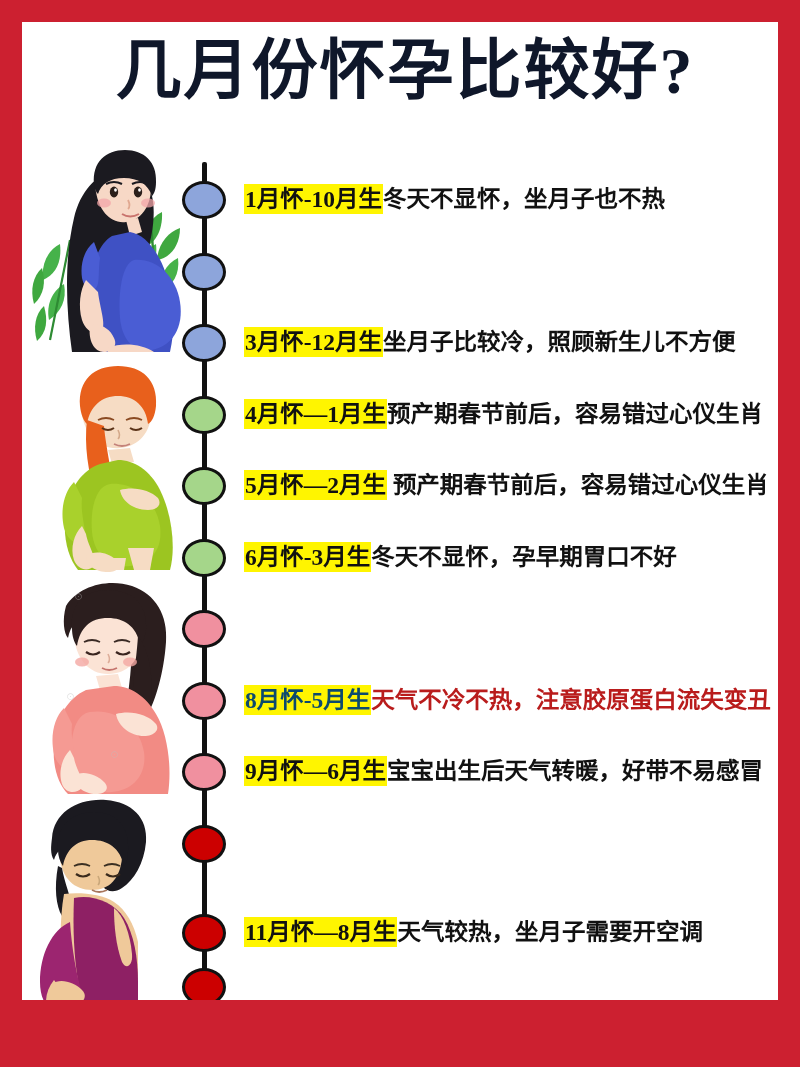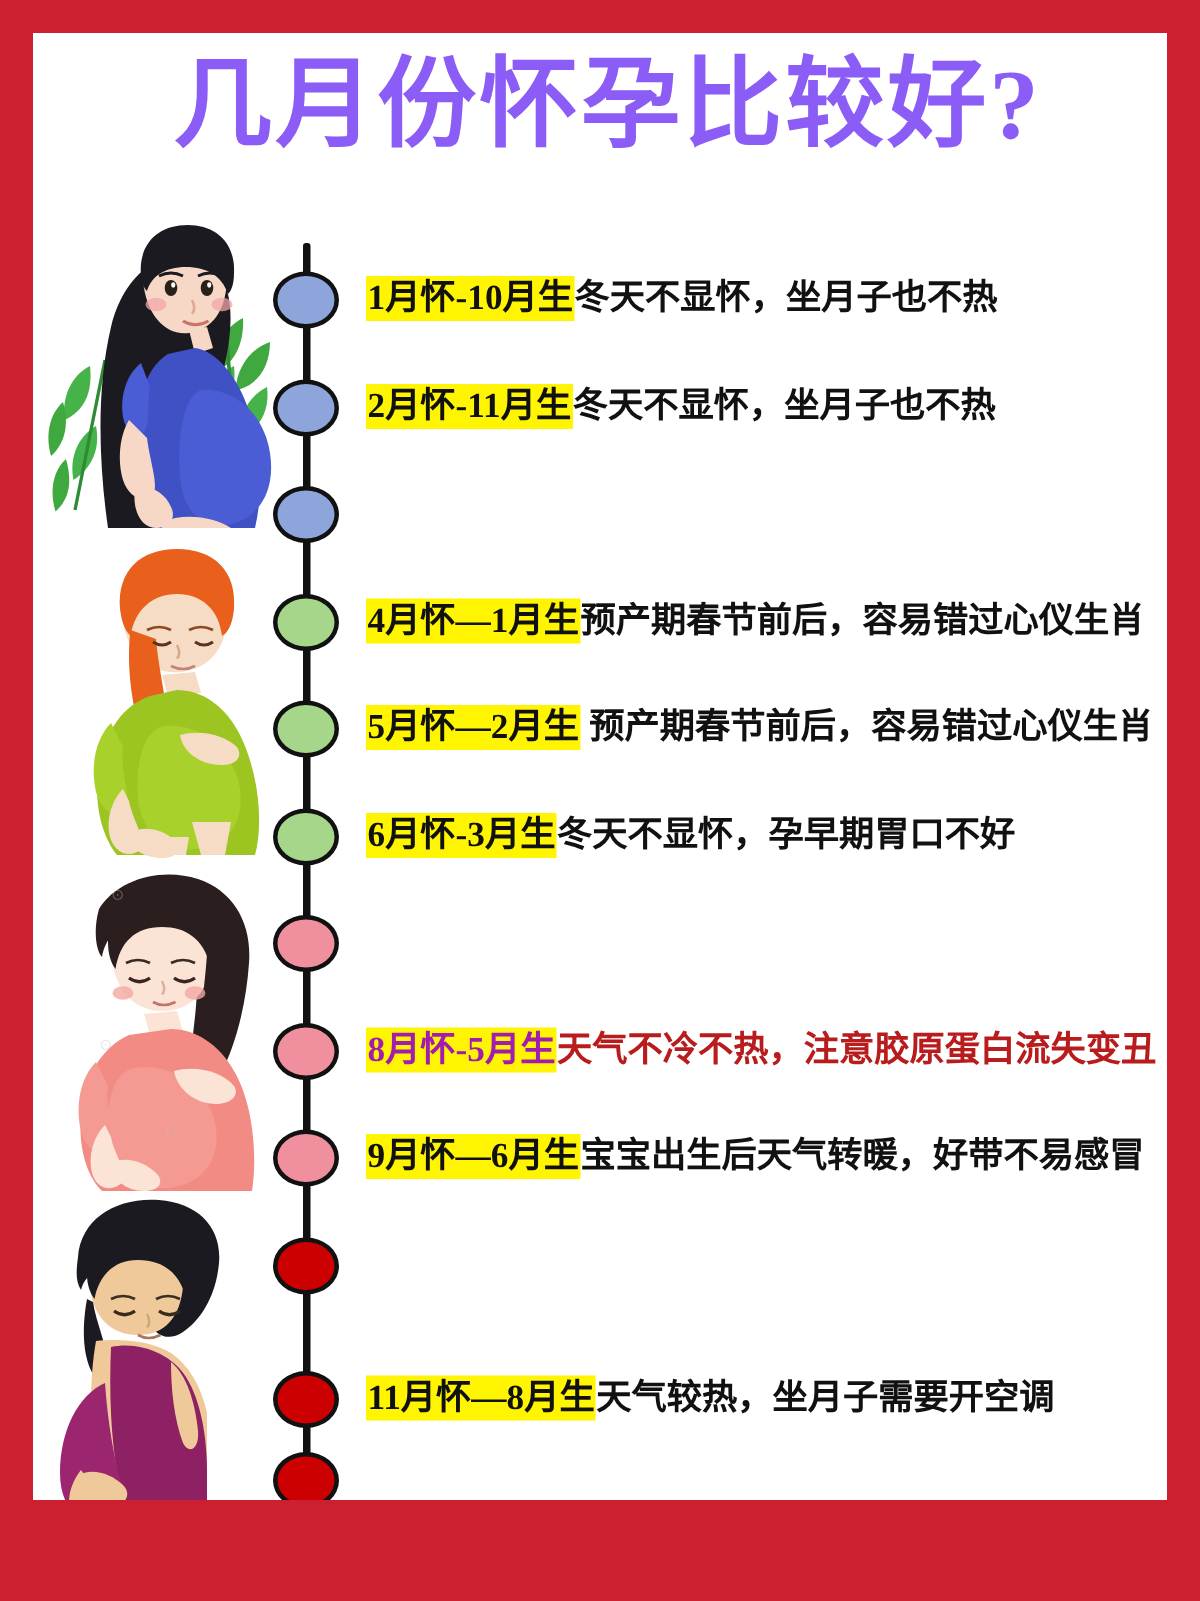--- a/index.html
+++ b/index.html
@@ -17,21 +17,21 @@
     background:#FFFFFF;
     overflow:hidden;
   }
   
   #title{
     position:absolute;left:0;top:14px;width:766px;
     text-align:center;
     font-size:66px;
     font-weight:bold;
     letter-spacing:2px;
-    color:#8b5cf6;
+    color:#0f172a;
     font-family:"Liberation Serif","DejaVu Serif",serif;
     white-space:nowrap;
     line-height:1.05;
   }
   
   #art-column{
     position:absolute;left:8px;top:118px;
     width:160px;height:870px;
   }
   .fig{position:absolute;left:0;width:160px;height:218px;}
@@ -69,21 +69,21 @@
     white-space:nowrap;
     color:#111111;
     font-family:"Liberation Serif","DejaVu Serif",serif;
   }
   .lbl{
     background:#FFF500;
     padding:2px 1px;
     color:#111111;
   }
   .desc{color:#111111;}
-  .row.alert .lbl{color:#a21caf;}
+  .row.alert .lbl{color:#0c4a6e;}
   .row.alert .desc{color:#b91c1c;}
   .wm{
     fill:#bdbdbd;
     opacity:.45;
     font-size:9px;
     font-family:"Liberation Sans",sans-serif;
   }
 </style>
 </head>
 <body>
@@ -216,24 +216,24 @@
 
   <div id="timeline-axis"></div>
 
   <div id="timeline-rows">
       <div class="row" style="top: 155px; text-decoration: underline;">
         <div class="dot" style="background: rgb(141, 165, 219);"></div>
         <div class="row-text"><span class="lbl">1月怀-10月生</span><span class="desc">冬天不显怀，坐月子也不热</span></div>
       </div>
       <div class="row" style="top: 226.5px;">
         <div class="dot" style="background: rgb(141, 165, 219);"></div>
-        <div class="row-text"><span class="lbl">2月怀-11月生</span><span class="desc">冬天不显怀，坐月子也不热</span></div>
       </div>
       <div class="row" style="top: 298px;">
         <div class="dot" style="background: rgb(141, 165, 219);"></div>
+        <div class="row-text"><span class="lbl">3月怀-12月生</span><span class="desc">坐月子比较冷，照顾新生儿不方便</span></div>
       </div>
       <div class="row" style="top: 369.5px;">
         <div class="dot" style="background: rgb(165, 214, 138);"></div>
         <div class="row-text"><span class="lbl">4月怀—1月生</span><span class="desc">预产期春节前后，容易错过心仪生肖</span></div>
       </div>
       <div class="row" style="top: 441px;">
         <div class="dot" style="background: rgb(165, 214, 138);"></div>
         <div class="row-text"><span class="lbl">5月怀—2月生</span><span class="desc"> 预产期春节前后，容易错过心仪生肖</span></div>
       </div>
       <div class="row" style="top: 512.5px;">

